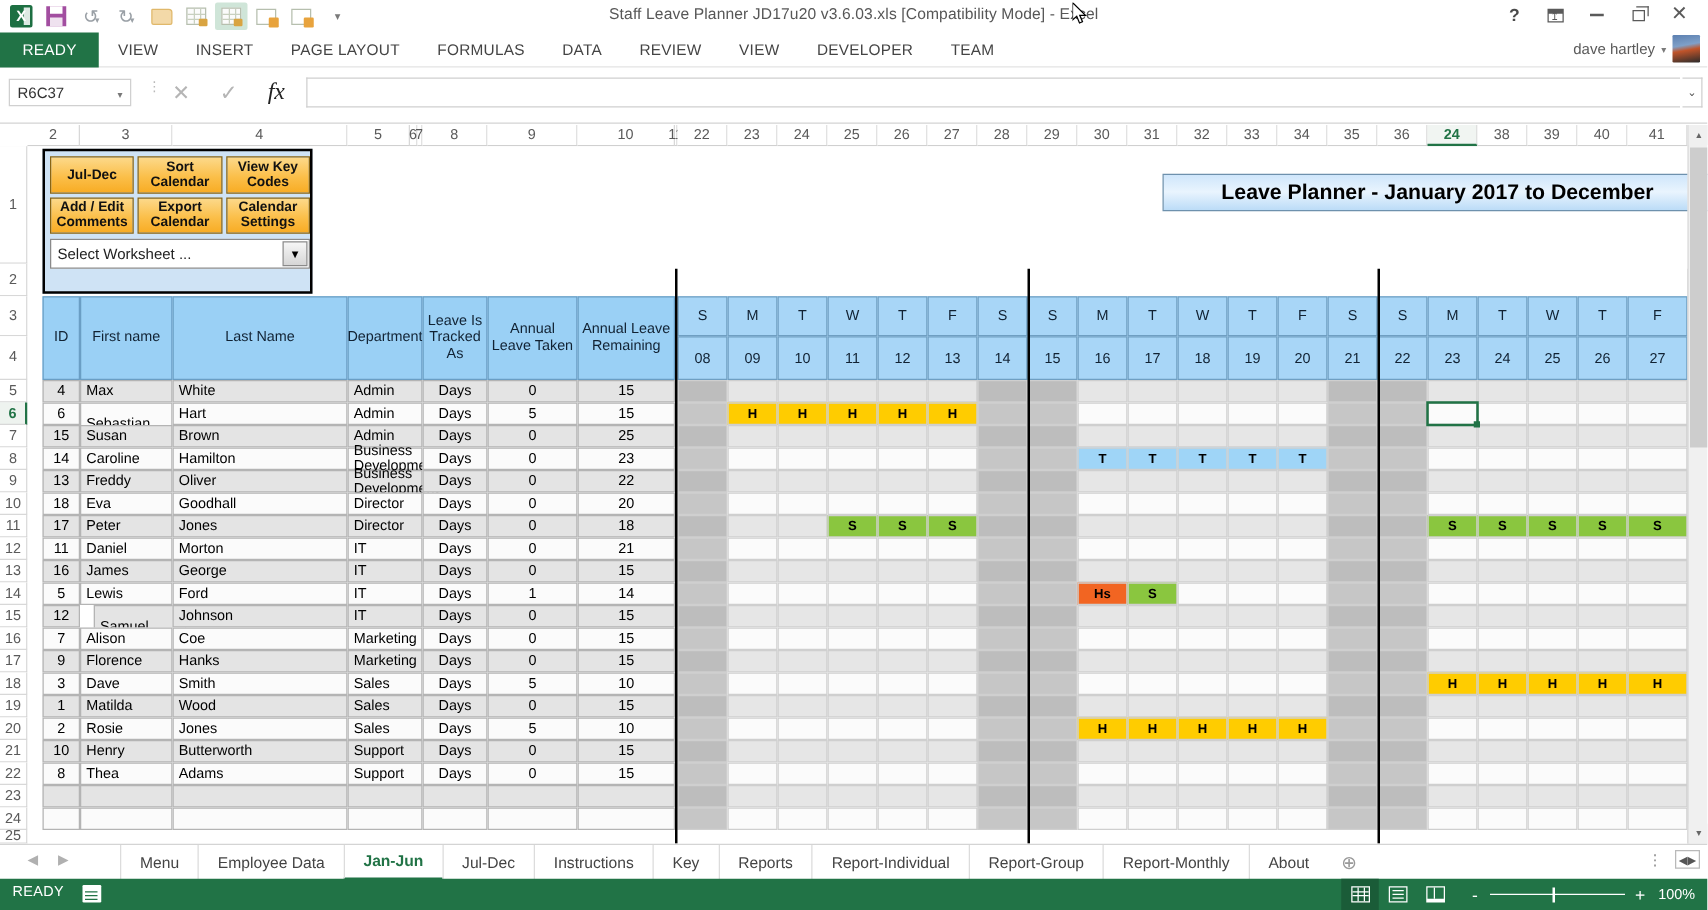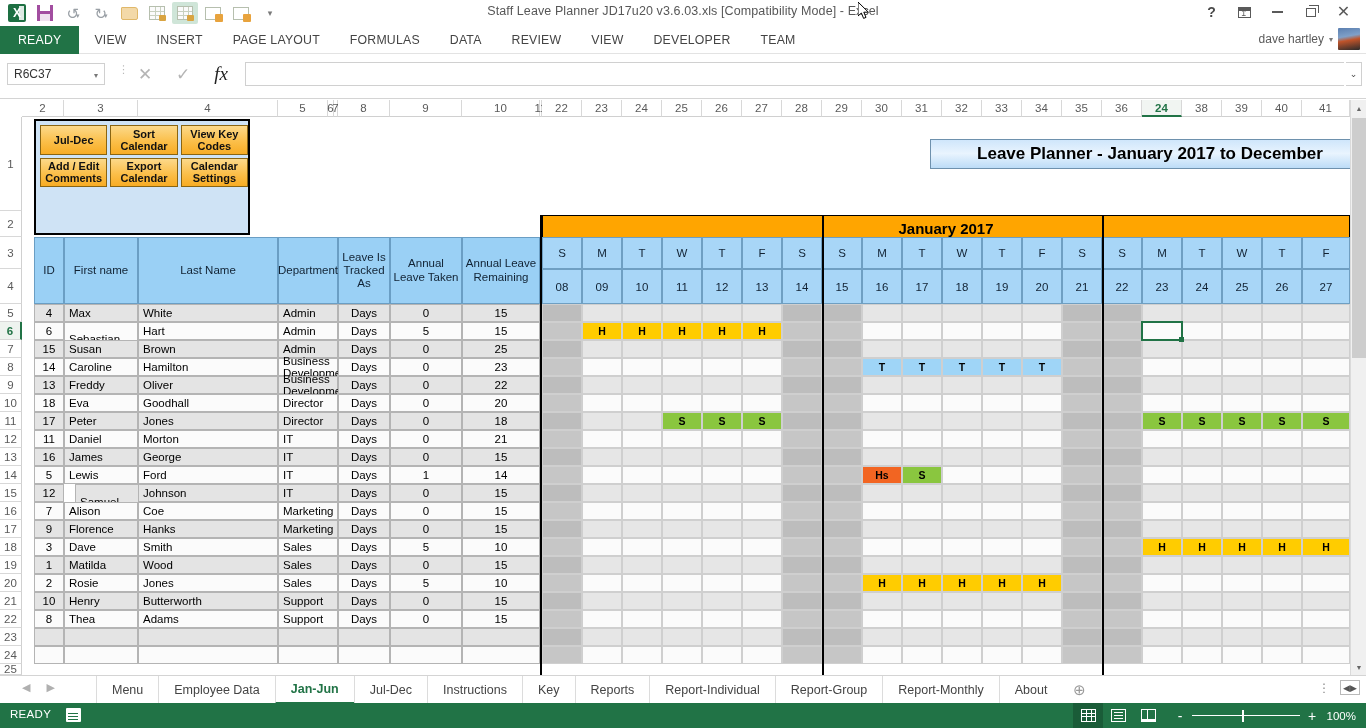--- a/index.html
+++ b/index.html
@@ -379,23 +379,26 @@
     <div class="grid" id="grid-body">
         <div class="ctrlpanel" style="left: 12px; top: 2px; width: 216px; height: 116px;">
           <div class="btngrid" style="left: 4px; top: 4px; width: 208px; height: 62px;">
             <div class="xbtn">Jul-Dec</div>
             <div class="xbtn">Sort Calendar</div>
             <div class="xbtn">View Key Codes</div>
             <div class="xbtn">Add / Edit Comments</div>
             <div class="xbtn">Export Calendar</div>
             <div class="xbtn">Calendar Settings</div>
           </div>
+          <div class="wsel" style="left: 4px; top: 70px; width: 208px; height: 24px;">
+            <span>Select Worksheet ...</span>
+            <span class="dd">▼</span>
+          </div>
         </div>
         <div class="banner" style="left: 908px; top: 22px; width: 440px; height: 30px;">Leave Planner - January 2017 to December</div>
-        <div class="monthbar" style="left: 520px; top: 98px; width: 808px; height: 26px;">January 2017</div>
         <div class="thead" style="left: 12px; top: 120px; width: 30px; height: 67px;">ID</div>
         <div class="thead" style="left: 116px; top: 120px; width: 140px; height: 67px;">Last Name</div>
         <div class="thead" style="left: 42px; top: 120px; width: 74px; height: 67px;">First name</div>
         <div class="thead" style="left: 256px; top: 120px; width: 60px; height: 67px;">Department</div>
         <div class="thead" style="left: 316px; top: 120px; width: 52px; height: 67px;">Leave Is Tracked As</div>
         <div class="thead" style="left: 368px; top: 120px; width: 72px; height: 67px;">Annual Leave Taken</div>
         <div class="thead" style="left: 440px; top: 120px; width: 78px; height: 67px;">Annual Leave Remaining</div>
         <div class="dhead" style="left: 520px; top: 120px; width: 40px; height: 32px;">S</div>
         <div class="dhead" style="left: 520px; top: 152px; width: 40px; height: 35px;">08</div>
         <div class="dhead" style="left: 560px; top: 120px; width: 40px; height: 32px;">M</div>

